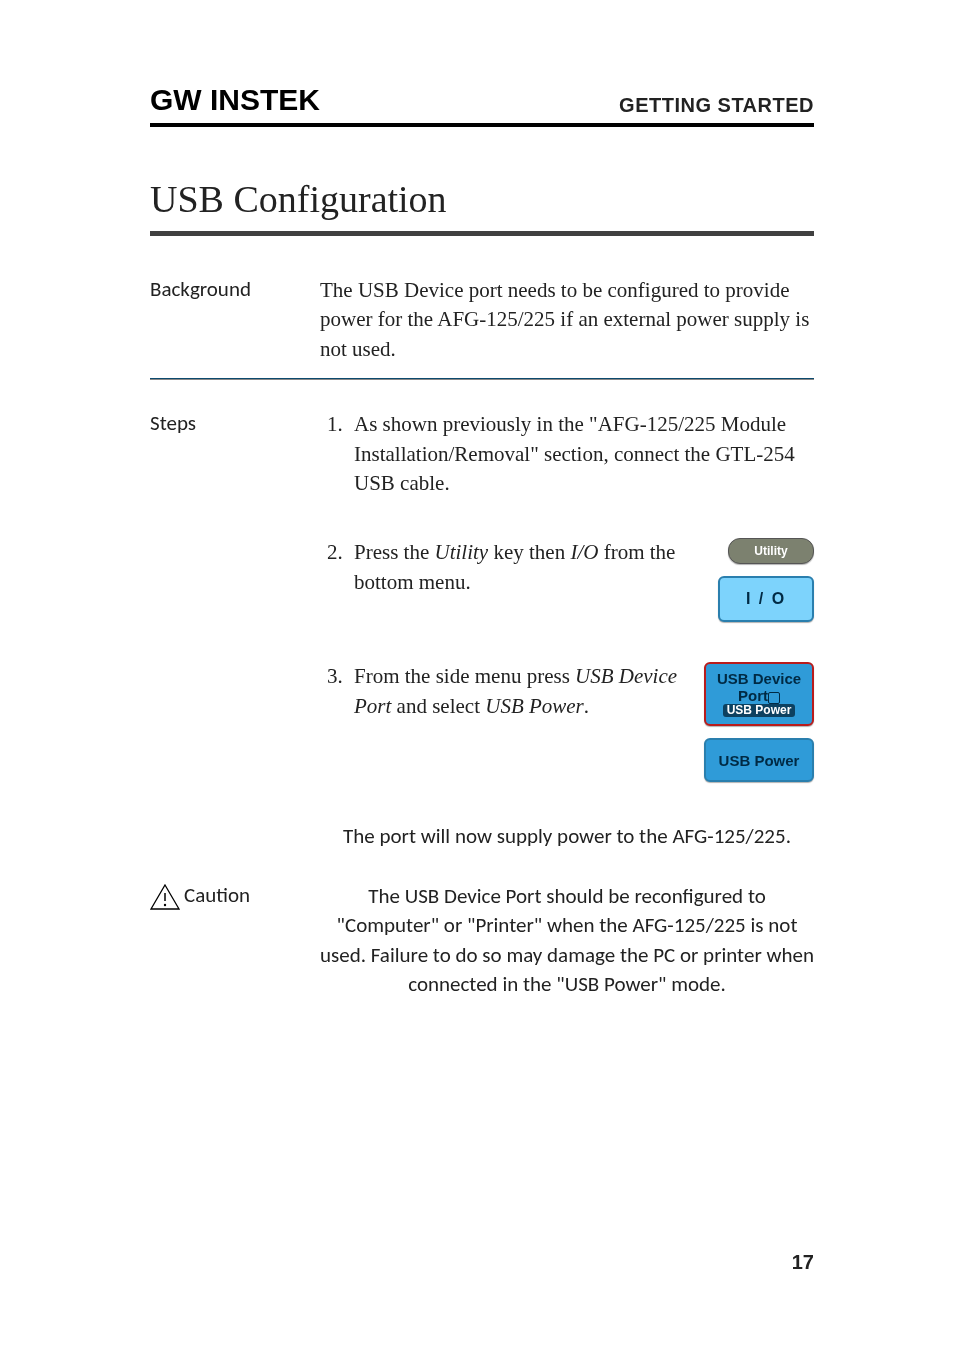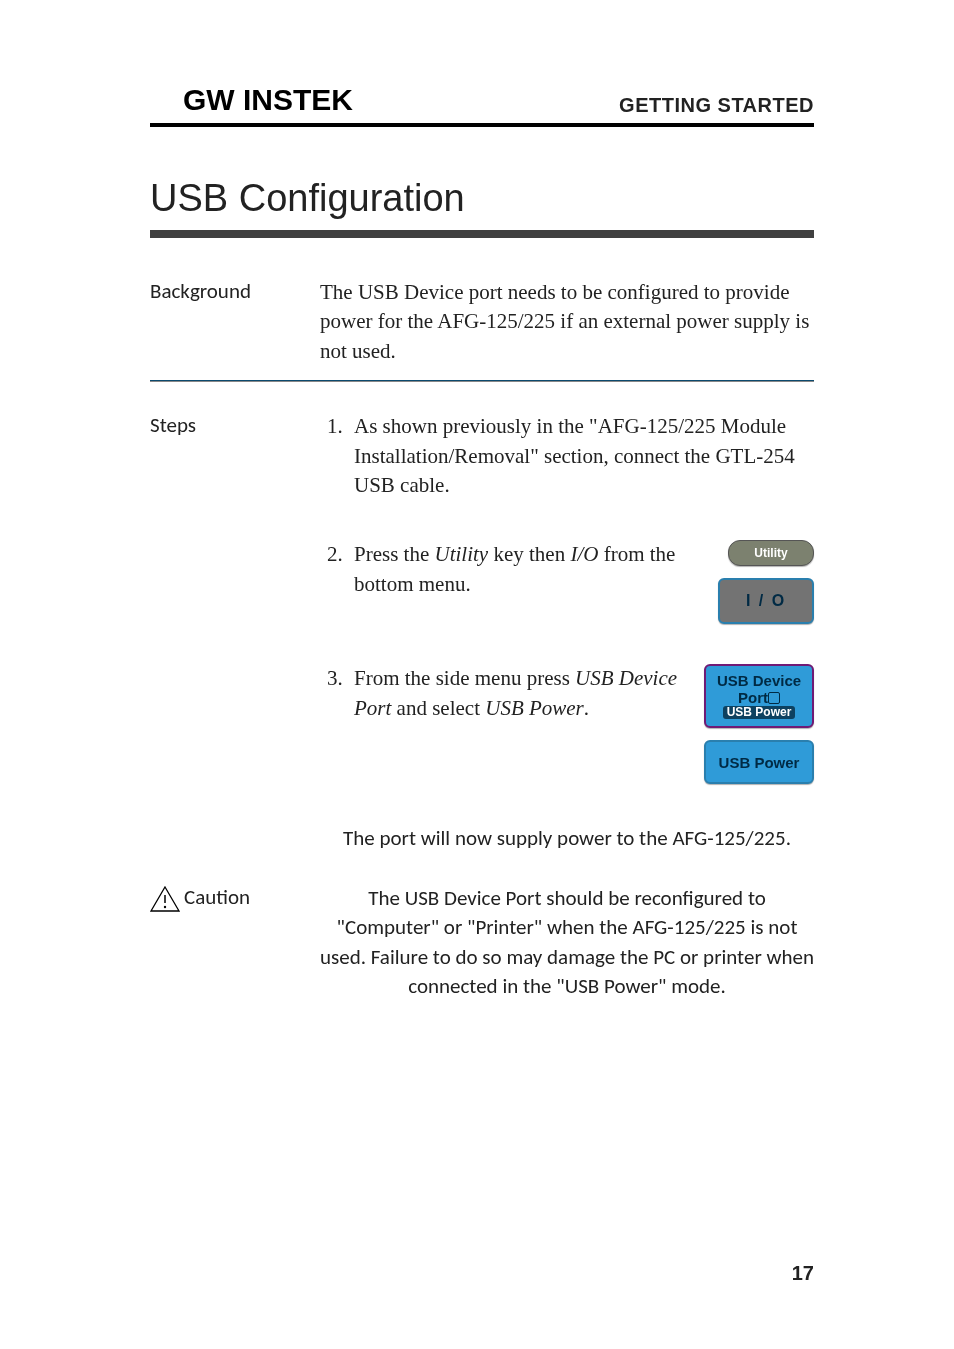--- a/index.html
+++ b/index.html
@@ -19,35 +19,35 @@
       border-bottom: 4px solid #000;
       padding-bottom: 6px;
     }
     .brand {
       font-family: Arial, Helvetica, sans-serif;
       font-weight: 900;
       font-size: 30px;
       letter-spacing: -1px;
       color: #000;
     }
-    .brand .gw { letter-spacing: 0; margin-left: 33px; }
+    .brand .gw { letter-spacing: 0; }
     .chapter {
       font-family: 'Segoe UI', Arial, sans-serif;
       font-weight: 700;
       font-size: 20px;
       letter-spacing: 0.5px;
       margin-top: 44px;
     }
     .page-title {
       margin-top: 50px;
-      font-family: Liberation Sans, sans-serif;
+      font-family: Liberation Serif, serif;
       font-weight: 400;
       font-size: 38px;
       color: #222;
-      border-bottom: 8px solid #404040;
+      border-bottom: 5px solid #404040;
       padding-bottom: 10px;
     }
     .section {
       display: flex;
       margin-top: 40px;
       align-items: flex-start;
     }
     .label-col {
       width: 170px;
       flex-shrink: 0;
@@ -86,43 +86,43 @@
       background: #7c816f;
       border: 1px solid #555;
       border-radius: 12px;
       color: #fff;
       font-weight: 700;
       font-size: 12px;
     }
     .btn-io {
       width: 96px;
       height: 46px;
-      background: #737373;
+      background: #7dd3fc;
       border: 2px solid #2a7fae;
       border-radius: 6px;
       color: #002a44;
       font-weight: 700;
       font-size: 16px;
       letter-spacing: 2px;
     }
     .btn-usb-device {
       width: 110px;
       height: 64px;
       background: #2f9bd8;
-      border: 2px solid #701a75;
+      border: 2px solid #b91c1c;
       border-radius: 6px;
       color: #002a44;
       flex-direction: column;
       font-weight: 700;
       line-height: 1.1;
       padding: 4px 4px;
     }
     .btn-usb-device .port-row {
       display: flex;
-      align-items: center;
+      align-items: flex-end;
       gap: 0;
       font-weight: 700;
     }
     .btn-usb-device .pill {
       background: #0d4160;
       color: #fff;
       border-radius: 3px;
       padding: 0 4px;
       font-size: 12px;
     }
@@ -141,21 +141,21 @@
       border: 1px solid #002a44;
       border-radius: 2px;
       position: relative;
     }
     .caution-icon {
       margin-top: 2px;
     }
     .port-note { margin: 10px 0 20px 0; }
     .page-num {
       position: absolute;
-      bottom: 64px;
+      bottom: 75px;
       right: 140px;
       font-family: 'Segoe UI', Arial, sans-serif;
       font-weight: 700;
       font-size: 20px;
     }
     em { font-style: italic; }
   </style>
 </head>
 <body>
 

